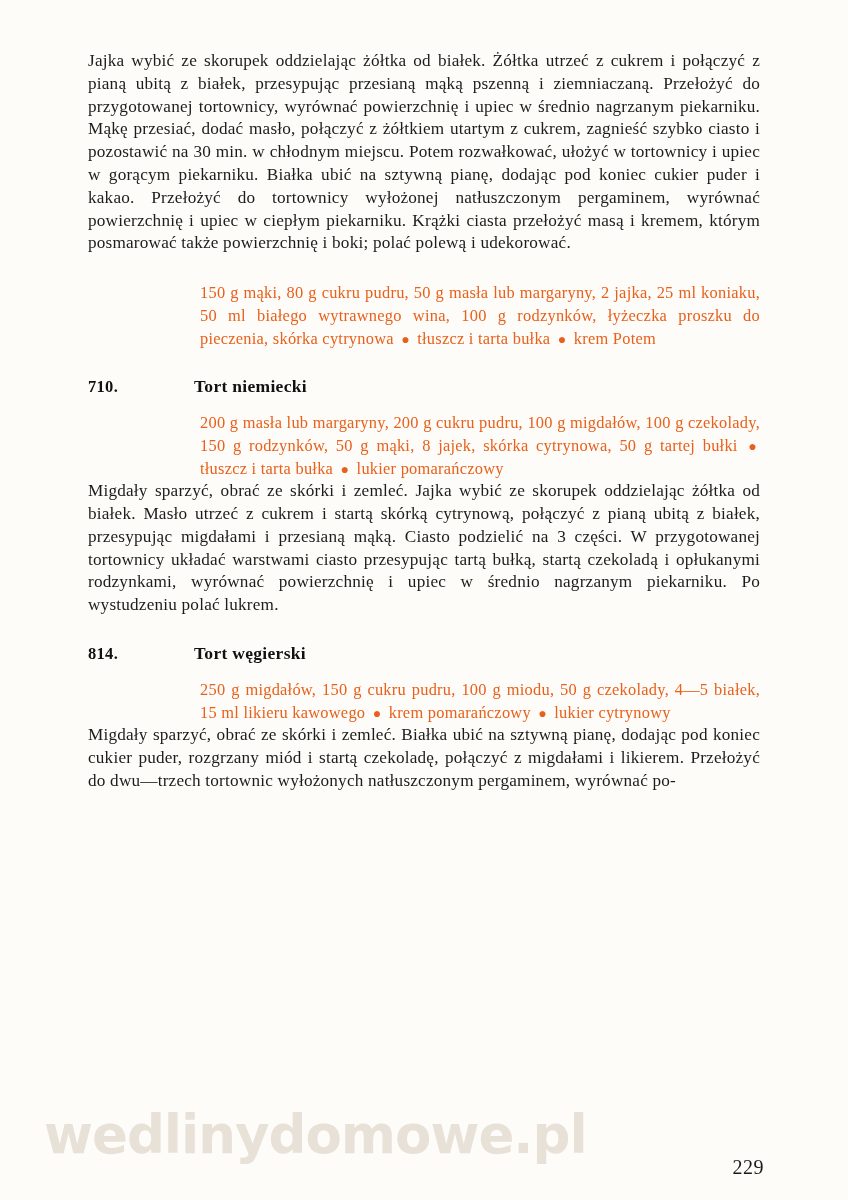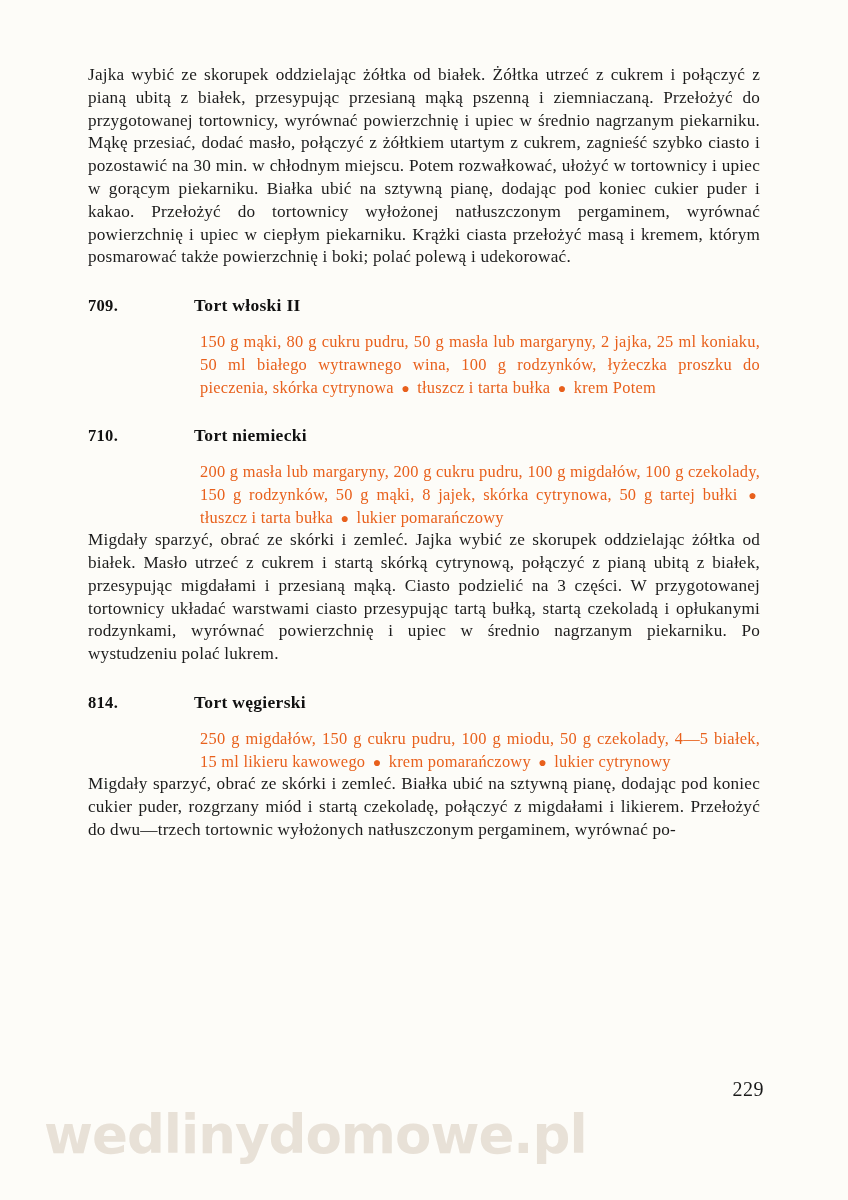--- a/index.html
+++ b/index.html
@@ -18,21 +18,21 @@
   .page {
     position: absolute;
     left: 0; top: 0;
     width: 848px;
     height: 1200px;
     background: #fdfcf8;
   }
   .content {
     position: absolute;
     left: 88px;
-    top: 64px;
+    top: 50px;
     width: 672px;
   }
   p.body-text {
     margin: 0;
     font-size: 17.2px;
     line-height: 22.8px;
     text-align: justify;
     letter-spacing: 0.2px;
     color: #1c1c1c;
   }
@@ -91,41 +91,37 @@
     font-size: 53px;
     letter-spacing: -1px;
     color: rgba(190,170,150,0.33);
     white-space: nowrap;
     line-height: 74px;
     user-select: none;
   }
   .page-number {
     position: absolute;
     right: 84px;
-    top: 1078px;
+    top: 1156px;
     font-size: 20px;
     font-family: "Liberation Serif", serif;
     color: #1a1a1a;
     letter-spacing: 0.5px;
   }
 </style>
 </head>
 <body>
 
 <div class="page">
 
   <div class="content">
 
     <p class="body-text para-block">Jajka wybić ze skorupek oddzielając żółtka od białek. Żółtka utrzeć z cukrem i połączyć z pianą ubitą z białek, przesypując przesianą mąką pszenną i ziemniaczaną. Przełożyć do przygotowanej tortownicy, wyrównać powierzchnię i upiec w średnio nagrzanym piekarniku. Mąkę przesiać, dodać masło, połączyć z żółtkiem utartym z cukrem, zagnieść szybko ciasto i pozostawić na 30 min. w chłodnym miejscu. Potem rozwałkować, ułożyć w tortownicy i upiec w gorącym piekarniku. Białka ubić na sztywną pianę, dodając pod koniec cukier puder i kakao. Przełożyć do tortownicy wyłożonej natłuszczonym pergaminem, wyrównać powierzchnię i upiec w ciepłym piekarniku. Krążki ciasta przełożyć masą i kremem, którym posmarować także powierzchnię i boki; polać polewą i udekorować.</p>
 
     <div class="recipe">
-      <div class="recipe-head">
-        <span class="recipe-num">709.</span>
-        <span class="recipe-title">Tort włoski II</span>
-      </div>
       <p class="ingredients"><span>150 g mąki, 80 g cukru pudru, 50 g masła lub margaryny, 2 jajka, 25 ml koniaku, 50 ml białego wytrawnego wina, 100 g rodzynków, łyżeczka proszku do pieczenia, skórka cytrynowa</span> <span class="bullet">●</span> <span>tłuszcz i tarta bułka</span> <span class="bullet">●</span> <span>krem Potem</span></p>
     </div>
 
     <div class="recipe">
       <div class="recipe-head">
         <span class="recipe-num">710.</span>
         <span class="recipe-title">Tort niemiecki</span>
       </div>
       <p class="ingredients"><span>200 g masła lub margaryny, 200 g cukru pudru, 100 g migdałów, 100 g czekolady, 150 g rodzynków, 50 g mąki, 8 jajek, skórka cytrynowa, 50 g tartej bułki</span> <span class="bullet">●</span> <span>tłuszcz i tarta bułka</span> <span class="bullet">●</span> <span>lukier pomarańczowy</span></p>
       <p class="body-text after-ing">Migdały sparzyć, obrać ze skórki i zemleć. Jajka wybić ze skorupek oddzielając żółtka od białek. Masło utrzeć z cukrem i startą skórką cytrynową, połączyć z pianą ubitą z białek, przesypując migdałami i przesianą mąką. Ciasto podzielić na 3 części. W przygotowanej tortownicy układać warstwami ciasto przesypując tartą bułką, startą czekoladą i opłukanymi rodzynkami, wyrównać powierzchnię i upiec w średnio nagrzanym piekarniku. Po wystudzeniu polać lukrem.</p>

